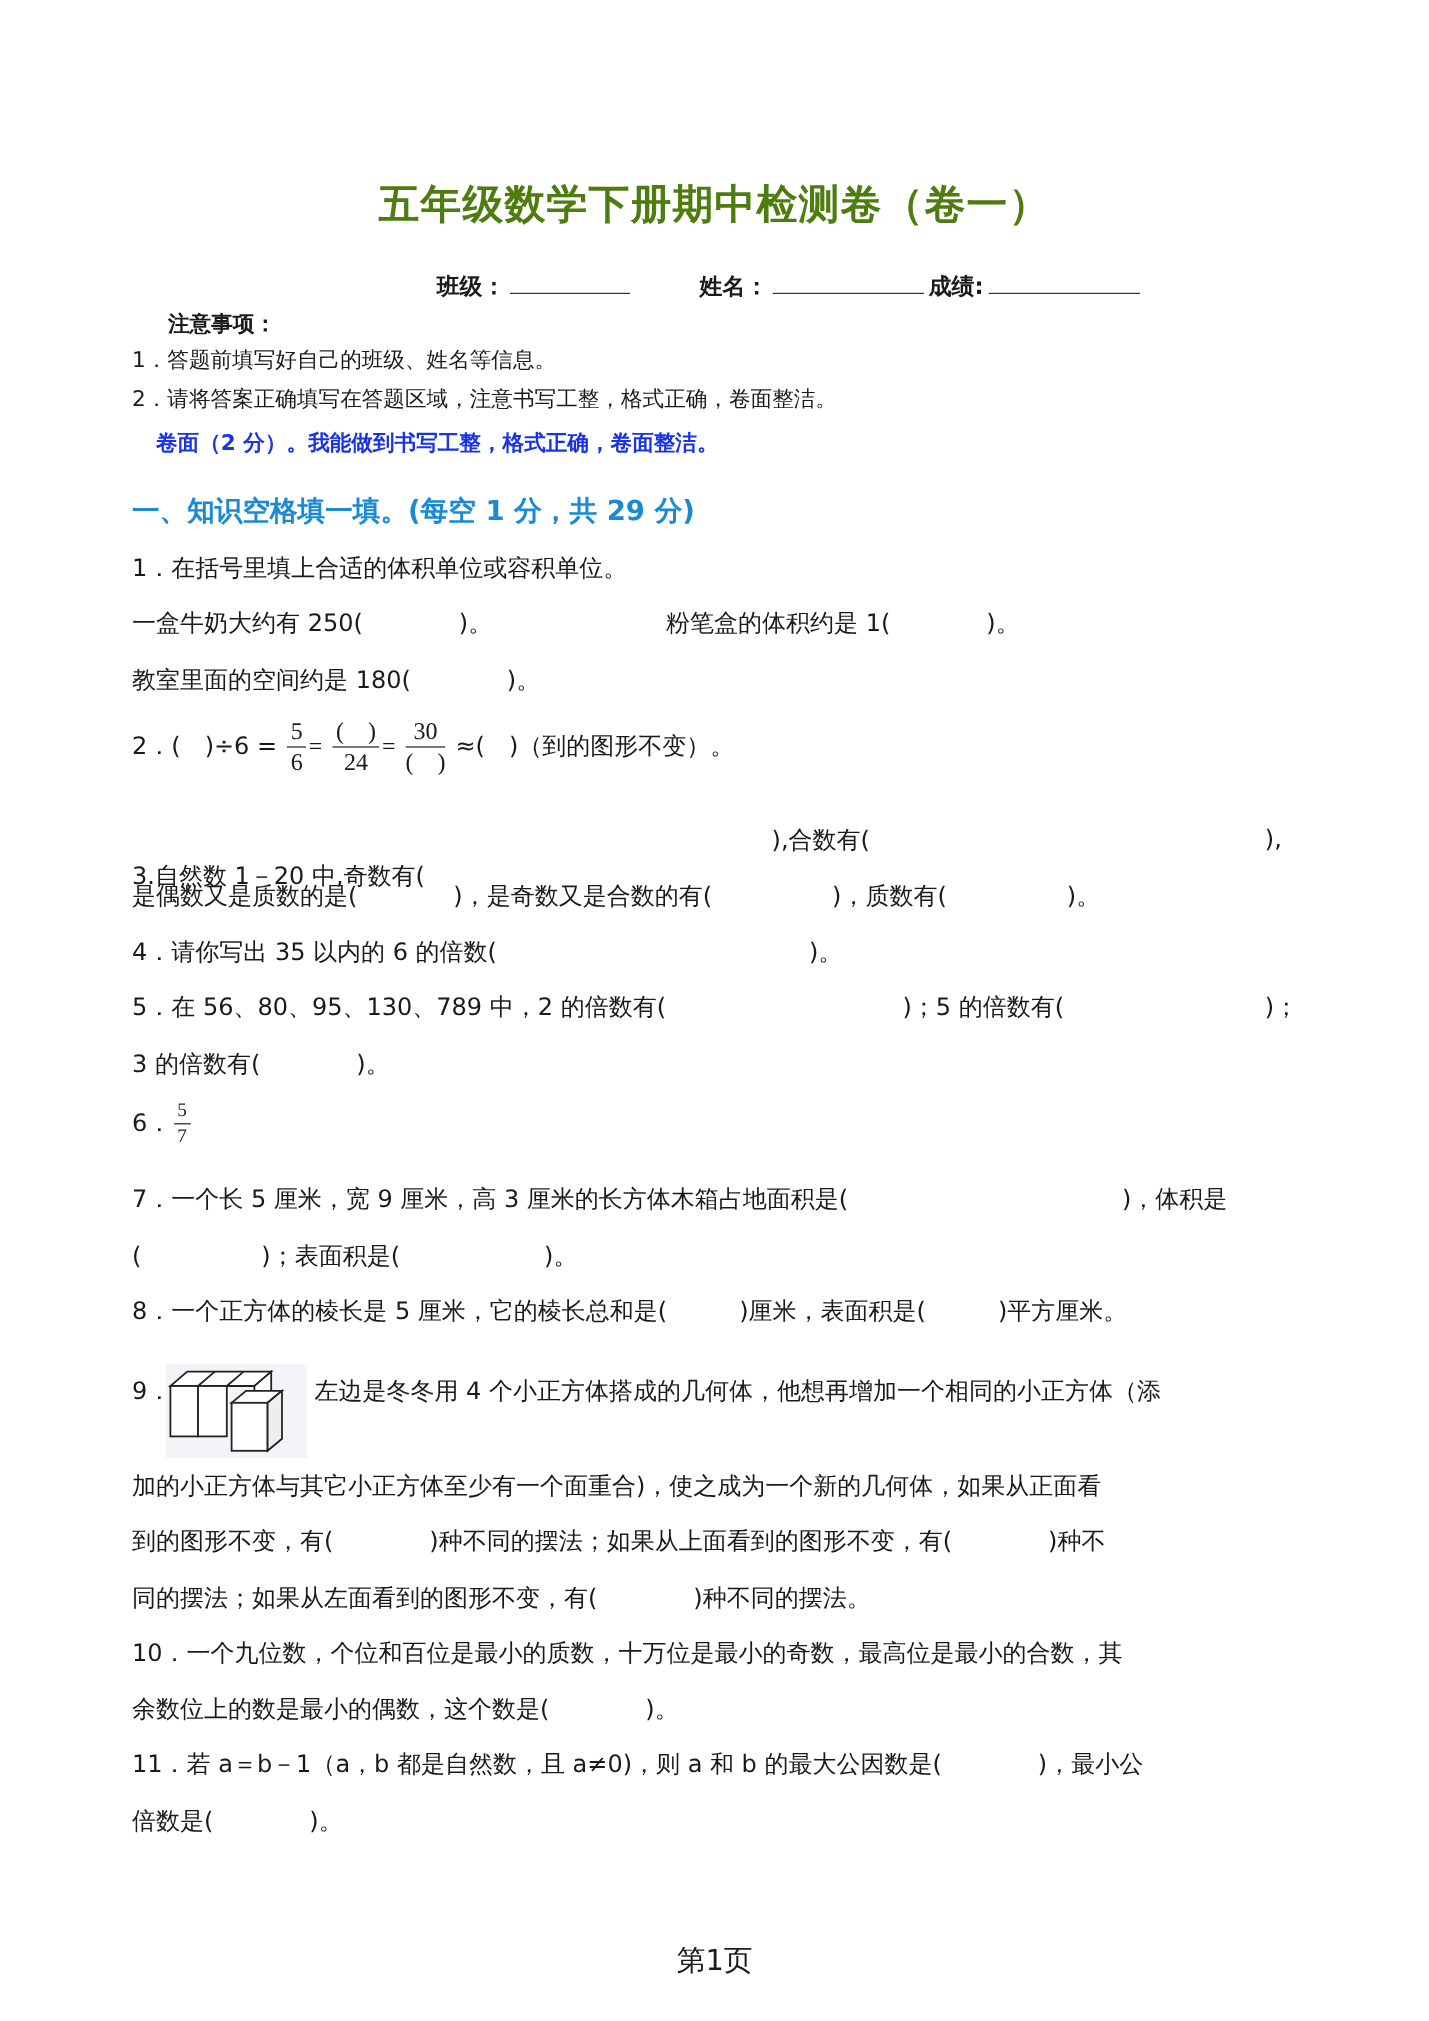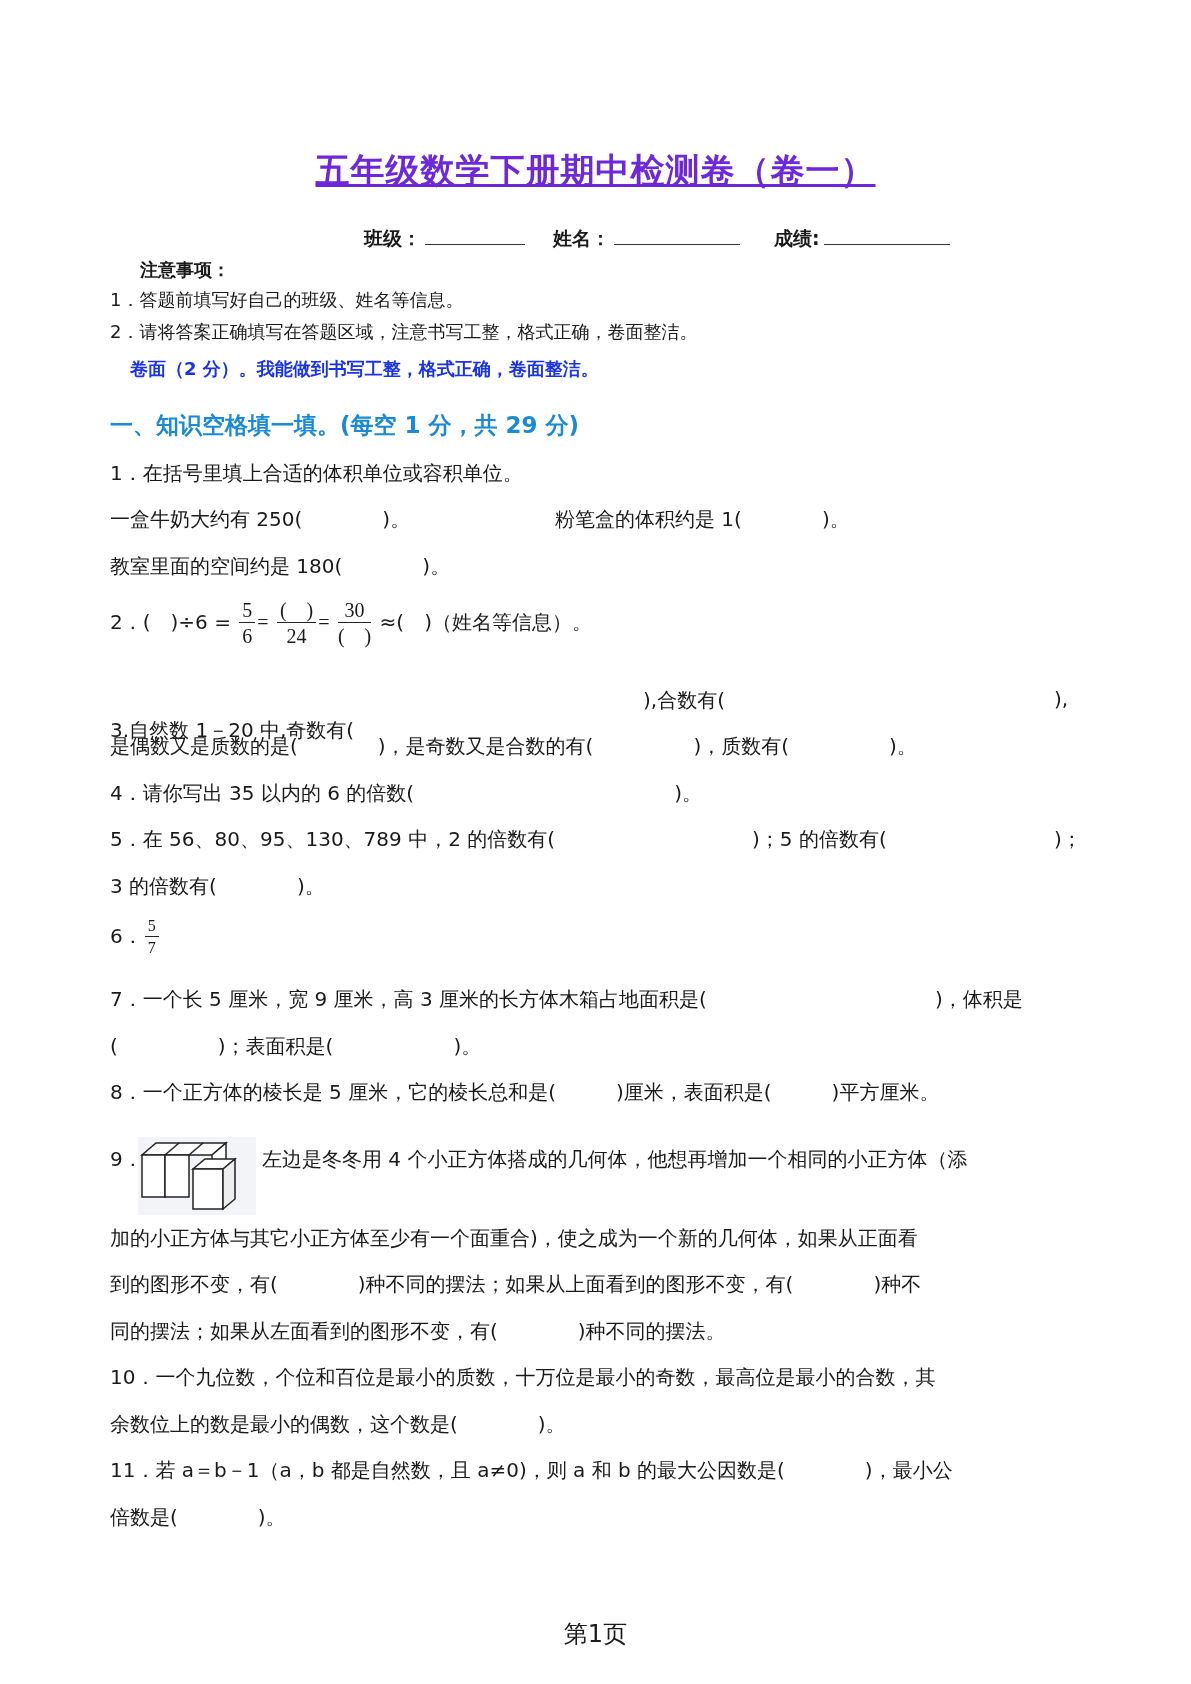--- a/index.html
+++ b/index.html
@@ -1,19 +1,19 @@
 <!DOCTYPE html>
 <html><head>
 <meta charset="utf-8">
 <style>
   html, body { margin:0; padding:0; background:#ffffff; }
   body { width:1191px; height:1684px; position:relative; overflow:hidden;
          font-family:"DejaVu Sans", "Liberation Sans", sans-serif; color:#1a1a1a; }
   .abs { position:absolute; white-space:nowrap; }
-  .title { left:0; width:1191px; top:148px; text-align:center; font-size:34px; font-weight:bold; color:#6d28d9; letter-spacing:1px;text-decoration:underline; }
+  .title { left:0; width:1191px; top:148px; text-align:center; font-size:34px; font-weight:bold; color:#4d7c0f; letter-spacing:1px; }
   .info { top:226px; font-size:19px; font-weight:bold; }
   .uline { display:inline-block; border-bottom:1.5px solid #333; height:18px; vertical-align:baseline; margin-left:4px; }
   .notes-h { left:140px; top:258px; font-size:18px; font-weight:bold; }
   .note { left:110px; font-size:18px; }
   .blue { color:#1a33e6; font-weight:bold; font-size:18px; }
   .section { left:110px; top:410px; color:#1a8ad4; font-weight:bold; font-size:23px; }
   .q { left:110px; font-size:20px; }
   .frac { display:inline-block; vertical-align:middle; text-align:center; font-family:"Liberation Serif", serif; font-size:20px; line-height:1; margin:0 2px; }
   .frac .num { display:block; border-bottom:1.2px solid #222; padding:0 3px 2px; }
   .frac .den { display:block; padding-top:3px; }
@@ -22,21 +22,21 @@
   .footer { left:0; width:1191px; text-align:center; top:1618px; font-size:24px; }
 </style>
 </head>
 <body>
 
 <div class="abs title">五年级数学下册期中检测卷（卷一）</div>
 
 <div class="abs info" style="left:364px;">
   <span>班级：</span><span class="uline" style="width:100px;"></span>
 </div>
-<div class="abs info" style="left:553px;text-align:center;">
+<div class="abs info" style="left:583px;text-align:center;">
   <span>姓名：</span><span class="uline" style="width:126px;"></span>
 </div>
 <div class="abs info" style="left:774px;">
   <span>成绩:</span><span class="uline" style="width:126px;"></span>
 </div>
 
 <div class="abs notes-h">注意事项：</div>
 <div class="abs note" style="top:288px;">1．答题前填写好自己的班级、姓名等信息。</div>
 <div class="abs note" style="top:320px;">2．请将答案正确填写在答题区域，注意书写工整，格式正确，卷面整洁。</div>
 <div class="abs blue" style="left:130px; top:357px;">卷面（2 分）。我能做到书写工整，格式正确，卷面整洁。</div>
@@ -46,21 +46,21 @@
 <div class="abs q" style="top:460px;">1．在括号里填上合适的体积单位或容积单位。</div>
 <div class="abs q" style="top:506px;">一盒牛奶大约有 250(　　　　)。</div>
 <div class="abs q" style="left:555px; top:506px;">粉笔盒的体积约是 1(　　　　)。</div>
 <div class="abs q" style="top:553px;">教室里面的空间约是 180(　　　　)。</div>
 
 <div class="abs q" style="top:600px;">
   <span>2．(　)÷6 =</span>
   <span class="frac"><span class="num">5</span><span class="den">6</span></span><span class="serif">=</span>
   <span class="frac"><span class="num">(　)</span><span class="den">24</span></span><span class="serif">=</span>
   <span class="frac"><span class="num">30</span><span class="den">(　)</span></span>
-  <span>≈(　)（姓名等信息）。</span>
+  <span>≈(　)（到的图形不变）。</span>
 </div>
 
 <div class="abs q" style="top:670px;margin-top:47px;">3.自然数 1－20 中,奇数有(</div>
 <div class="abs q" style="left:643px; top:687px;">),合数有(</div>
 <div class="abs q" style="left:1054px; top:687px;">),</div>
 <div class="abs q" style="top:733px;">是偶数又是质数的是(　　　　)，是奇数又是合数的有(　　　　　)，质数有(　　　　　)。</div>
 
 <div class="abs q" style="top:780px;">4．请你写出 35 以内的 6 的倍数(　　　　　　　　　　　　　)。</div>
 
 <div class="abs q" style="top:826px;">5．在 56、80、95、130、789 中，2 的倍数有(</div>

